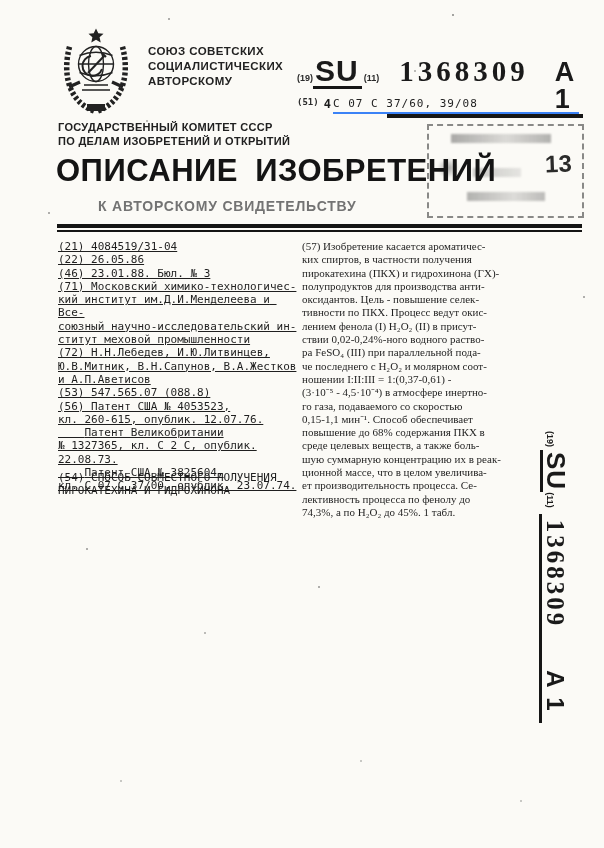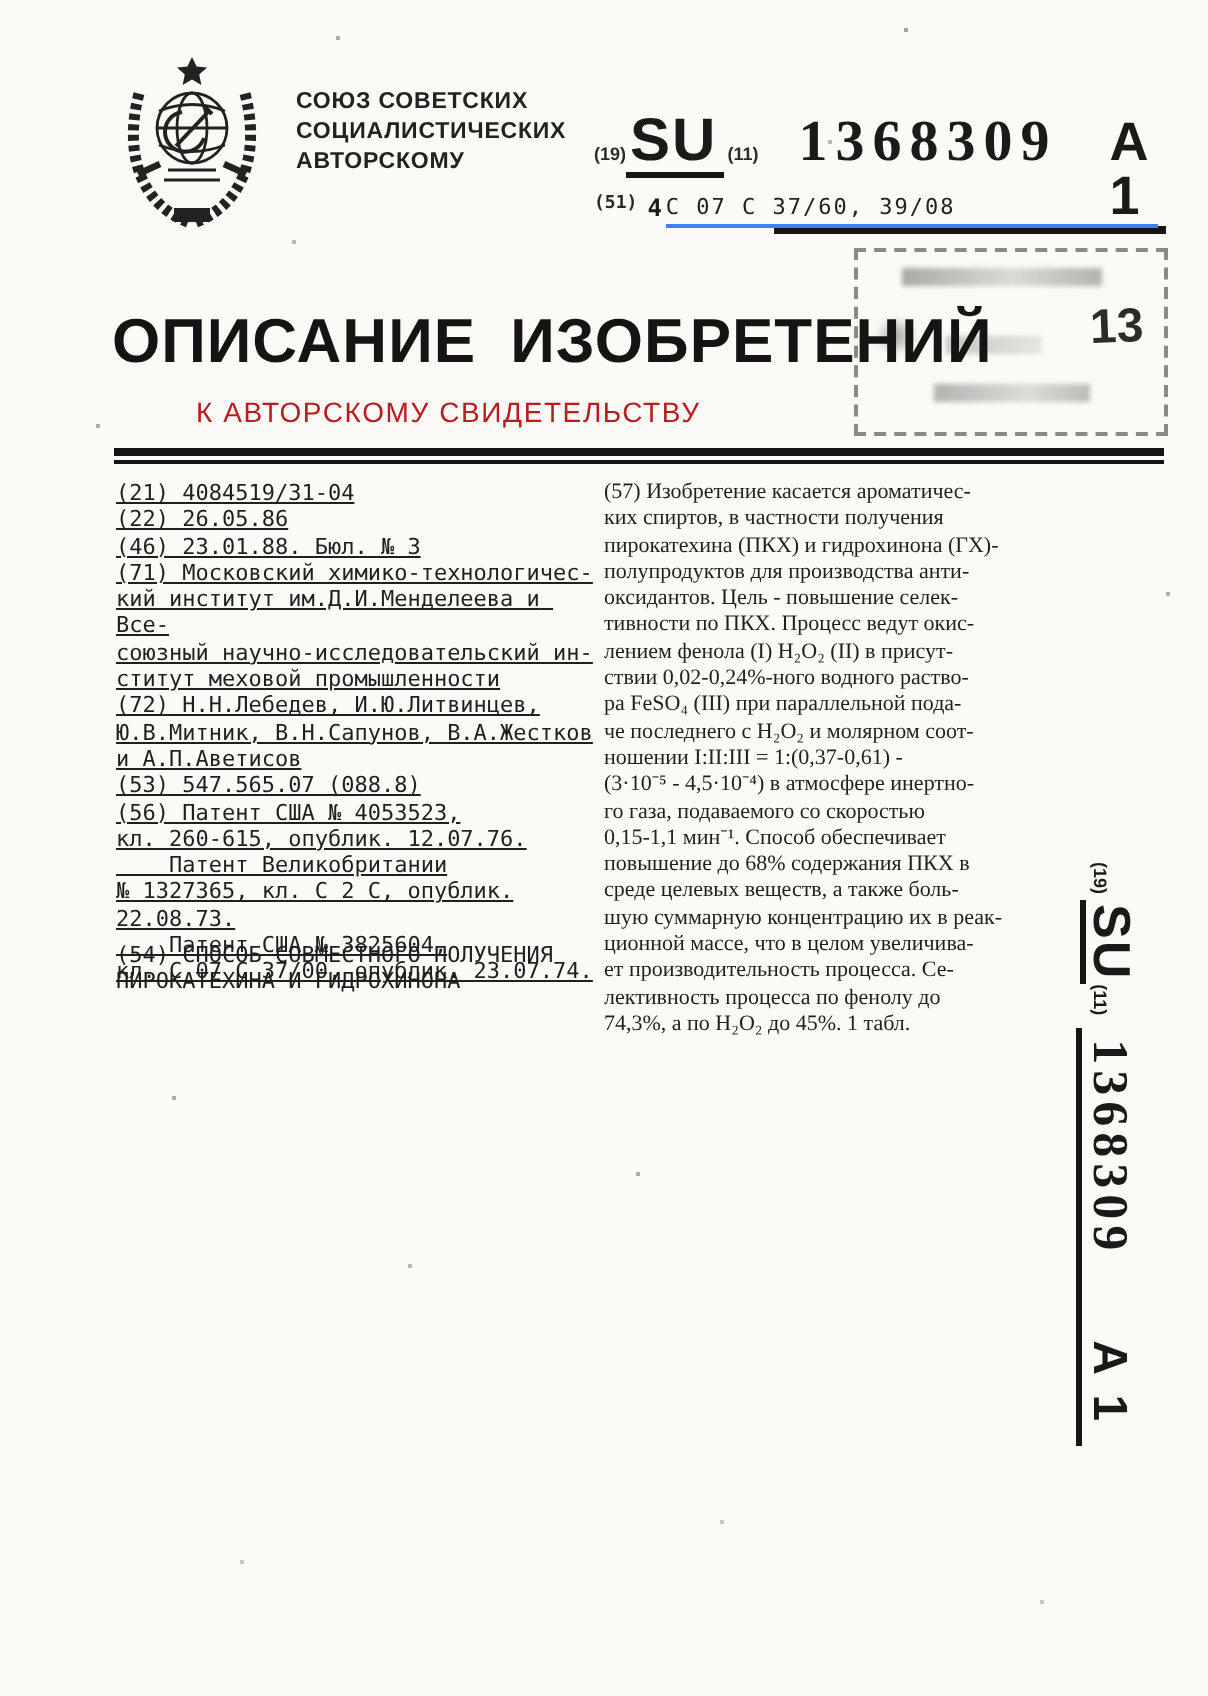--- a/index.html
+++ b/index.html
@@ -48,21 +48,21 @@
     position:absolute;left:58px;top:121px;
     font-size:11px;font-weight:bold;line-height:13.5px;letter-spacing:.3px;
     white-space:pre-line;color:#202020;
   }
   .doc-title{
     position:absolute;left:56px;top:153px;
     font-size:31px;font-weight:bold;letter-spacing:.5px;word-spacing:8px;color:#141414;
   }
   .doc-subtitle{
     position:absolute;left:62px;top:198px;
-    font-size:14px;font-weight:normal;letter-spacing:.8px;color:#b91c1c;padding-left:36px;
+    font-size:14px;font-weight:bold;letter-spacing:.8px;color:#737373;padding-left:36px;
   }
   
   .stamp{
     position:absolute;left:427px;top:124px;width:153px;height:90px;
     border:2px dashed rgba(45,45,45,.55);
   }
   .stamp .sm{position:absolute;filter:blur(1.2px);}
   .sm1{left:22px;top:8px;width:100px;height:9px;
        background:linear-gradient(90deg,rgba(70,70,70,.45),rgba(90,90,90,.2) 55%,rgba(70,70,70,.4));}
   .sm2{left:8px;top:32px;width:22px;height:20px;
@@ -163,20 +163,22 @@
   </div>
 
   <div class="stamp">
     <div class="sm sm1"></div>
     <div class="sm sm2"></div>
     <div class="sm sm3"></div>
     <div class="sm sm4"></div>
     <div class="stamp-number">13</div>
   </div>
 
+  <div class="committee">ГОСУДАРСТВЕННЫЙ КОМИТЕТ СССР
+ПО ДЕЛАМ ИЗОБРЕТЕНИЙ И ОТКРЫТИЙ</div>
   <div class="doc-title">ОПИСАНИЕ ИЗОБРЕТЕНИЙ</div>
   <div class="doc-subtitle">К АВТОРСКОМУ СВИДЕТЕЛЬСТВУ</div>
 
   <div class="main-rule"></div>
 
   <div class="mono-block left-col">(21) 4084519/31-04
 (22) 26.05.86
 (46) 23.01.88. Бюл. № 3
 (71) Московский химико-технологичес-
 кий институт им.Д.И.Менделеева и Все-

